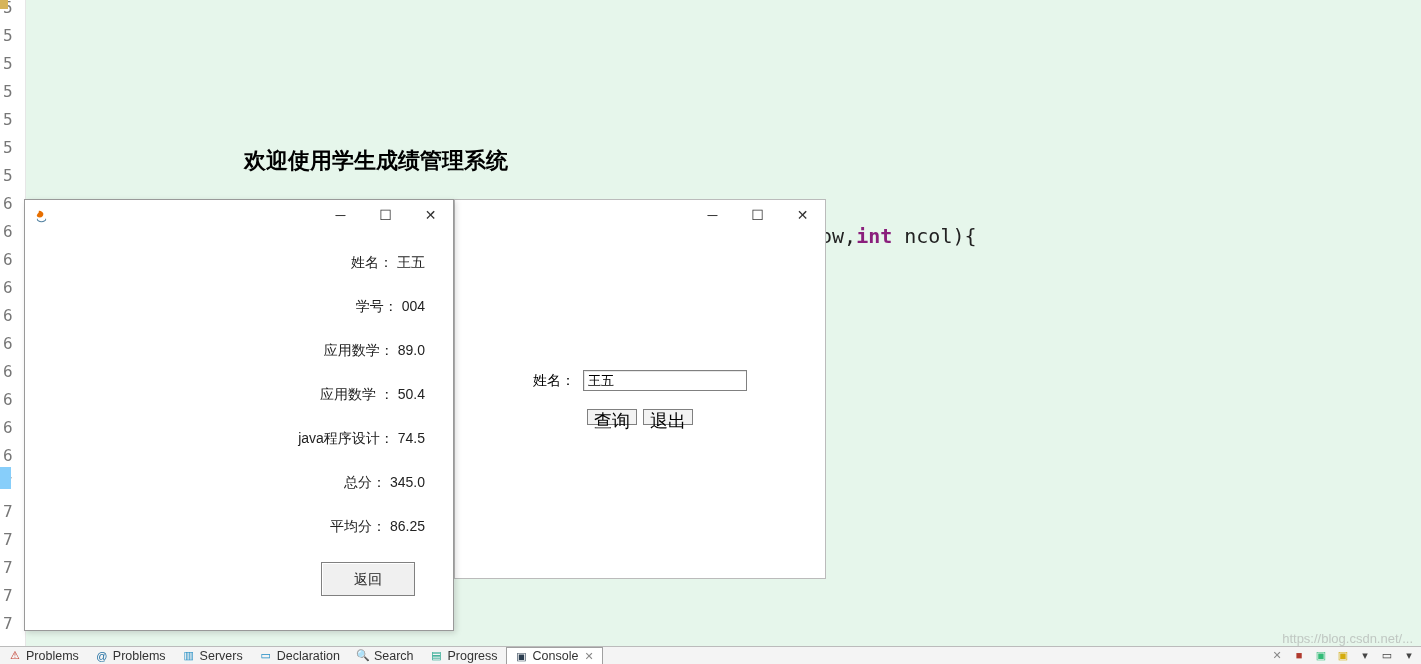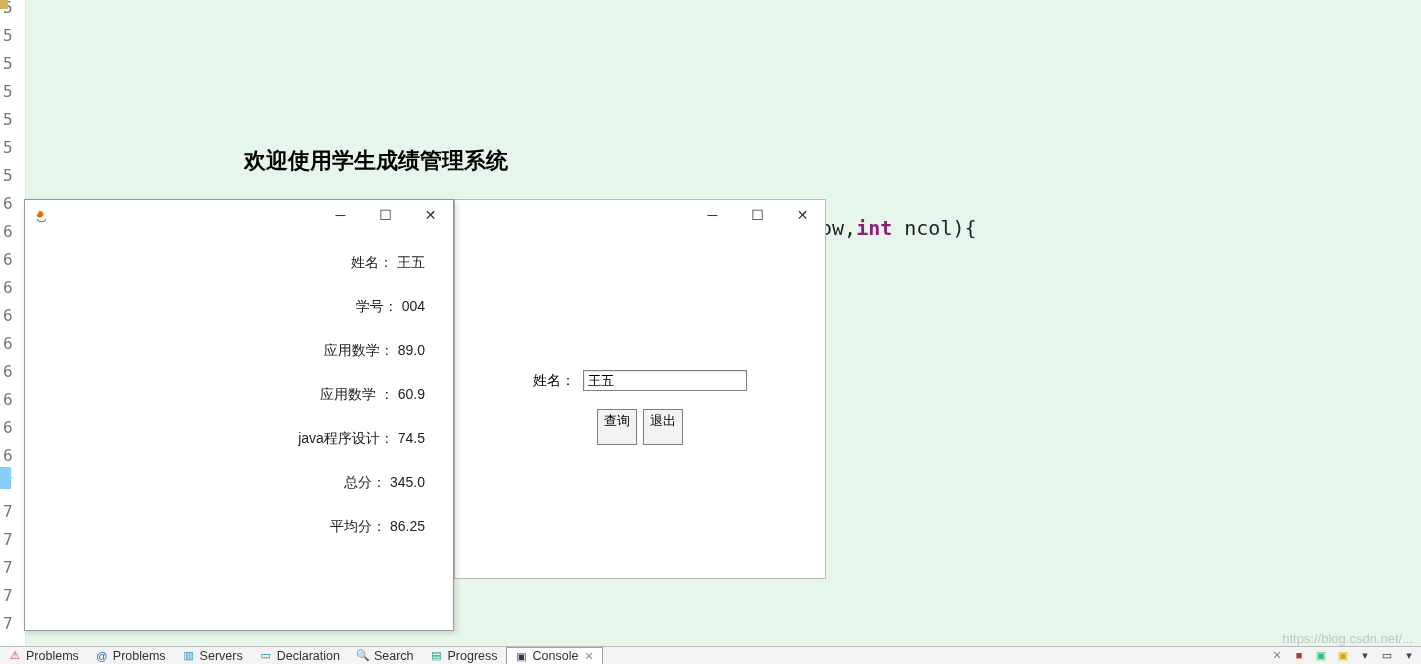--- a/index.html
+++ b/index.html
@@ -67,23 +67,23 @@
   }
   .search-row { display: flex; justify-content: center; align-items: center; gap: 8px; margin-bottom: 18px; }
   .slabel { font-size: 14px; }
   .sinput {
     width: 164px; height: 21px; border: 1px solid #808080; background: #fff;
     font-size: 13px; padding: 1px 4px;
     box-shadow: inset 1px 1px 0 #e8e8e8;
   }
   .sbuttons { display: flex; justify-content: center; gap: 6px; }
   .sbtn {
-    min-width: 40px; height: 36px; padding: 0 6px;
+    min-width: 40px; height: 16px; padding: 0 6px;
     background: #f3f3f3; border: 1px solid #808080;
-    font-size: 13px; line-height: 22px; text-align: center;
+    font-size: 18px; line-height: 22px; text-align: center;
   }
 
   
   .btabs {
     position: absolute; left: 0; bottom: 0; width: 1421px; height: 18px;
     background: #f4f4f4; border-top: 1px solid #bbb;
     display: flex; align-items: center; font-size: 12.5px;
   }
   .btab { display: flex; align-items: center; padding: 0 8px; height: 18px; cursor: default; color: #333; border-right-width:0; }
   .btab.active { background: #fff; border: 1px solid #a0a0a0; border-bottom: none; height: 18px; position: relative; top: 0; }
@@ -127,21 +127,21 @@
       <div class="line-number" style="top: 502px;">7</div>
       <div class="line-number" style="top: 530px;">7</div>
       <div class="line-number" style="top: 558px;">7</div>
       <div class="line-number" style="top: 586px;">7</div>
       <div class="line-number" style="top: 614px;">7</div>
     </div>
   <div class="hl2"></div>
   <div class="hl1"></div>
 </div>
 
-<div class="code-line" style="top:216px;text-align:center;">
+<div class="code-line" style="top:224px;text-align:center;">
   <span>ow,</span><span class="kw">int</span><span> ncol){</span>
 </div>
 
 <div class="welcome-title">欢迎使用学生成绩管理系统</div>
 
 <div class="win2">
   <div class="titlebar">
     <div class="winbtns">
       <div class="winbtn">
         <span>─</span>
@@ -194,33 +194,36 @@
     <div class="field-row">
       <span class="flabel">学号：</span>
       <span class="fval">004</span>
     </div>
     <div class="field-row">
       <span class="flabel">应用数学：</span>
       <span class="fval">89.0</span>
     </div>
     <div class="field-row">
       <span class="flabel">应用数学 ：</span>
-      <span class="fval">60.9</span>
+      <span class="fval">50.4</span>
     </div>
     <div class="field-row">
       <span class="flabel">java程序设计：</span>
       <span class="fval">74.5</span>
     </div>
     <div class="field-row">
       <span class="flabel">总分：</span>
       <span class="fval">345.0</span>
     </div>
     <div class="field-row">
       <span class="flabel">平均分：</span>
       <span class="fval">86.25</span>
+    </div>
+    <div class="back-btn-wrap">
+      <div class="back-btn">返回</div>
     </div>
   </div>
 </div>
 
 <div class="btabs">
   <div class="btab">
     <span class="btab-icon" style="color:#c0392b;">⚠</span>
     <span>Problems</span>
   </div>
   <div class="btab">

